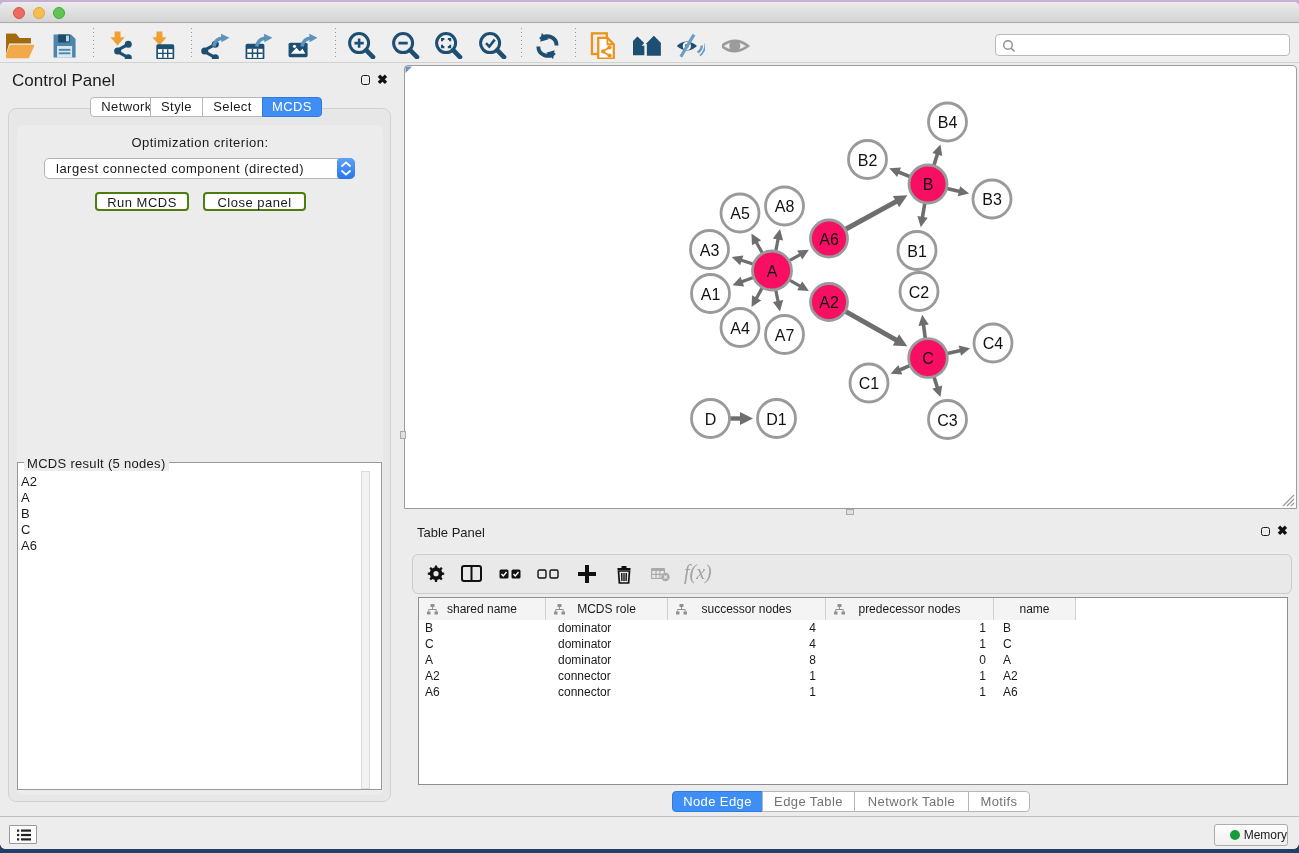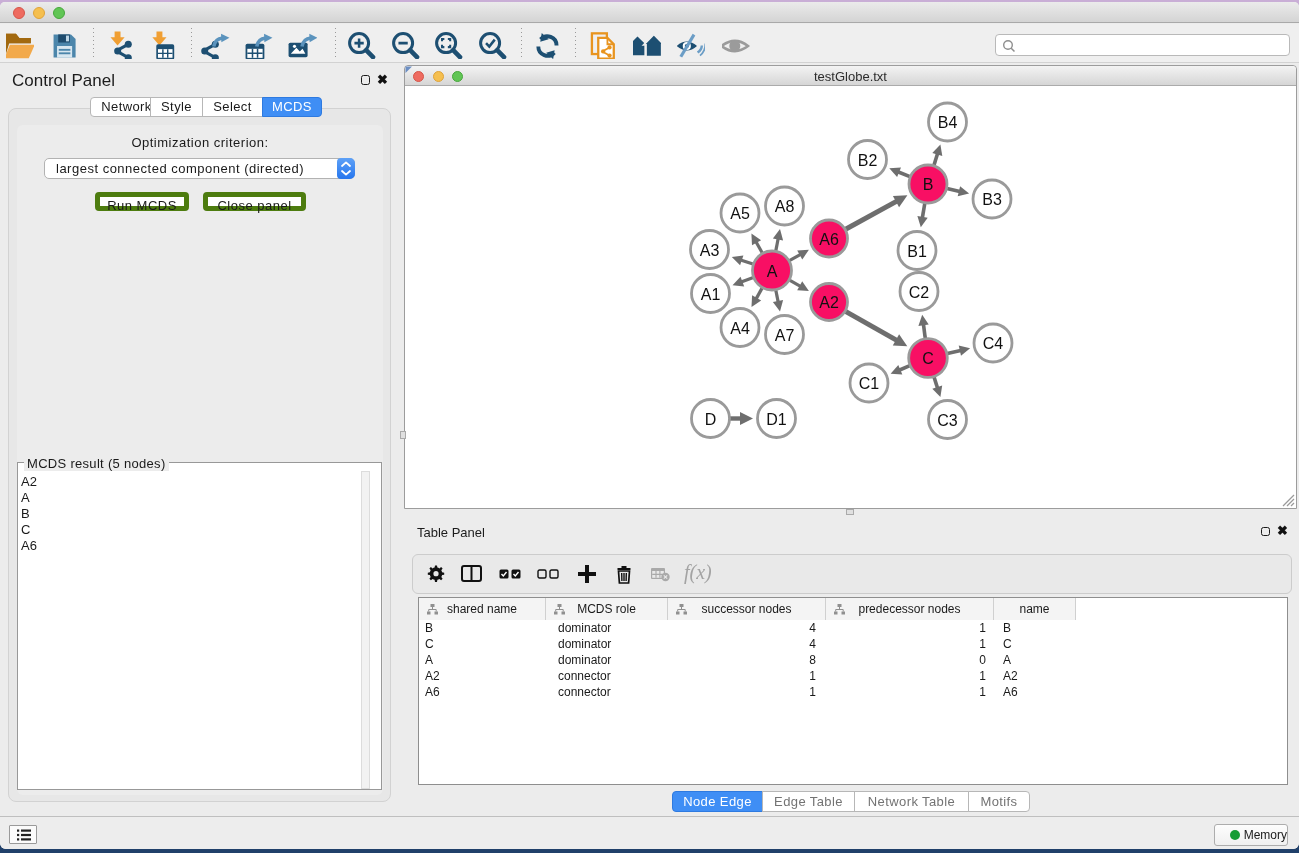--- a/index.html
+++ b/index.html
@@ -18,21 +18,21 @@
 #cp-title { position:absolute; left:12px; top:8px; font-size:17px; color:#1c1c1c; }
 .float-ic { position:absolute; top:12px; width:9px; height:9.5px; border:1.5px solid #1a1a1a; border-radius:2.5px; }
 .close-ic { position:absolute; top:9px; font-size:13px; font-weight:bold; color:#111; }
 #cp-tabs { position:absolute; left:78px; top:34px; height:20px; z-index:5; }
 .cptab { position:absolute; top:0; height:20px; background:#fff; border:1px solid #b7b7b7; font-size:13px; letter-spacing:0.4px; color:#1a1a1a; text-align:center; line-height:18px; }
 #cp-box { position:absolute; left:8px; top:45px; width:383px; height:694px; border:1px solid #d2d2d2; border-radius:8px; background:#e7e7e7; }
 #cp-inner { position:absolute; left:8px; top:16px; width:366px; height:670px; background:#ececec; border-radius:6px; }
 #opt-label { position:absolute; left:0; top:10px; width:100%; text-align:center; font-size:13px; letter-spacing:0.5px; color:#1a1a1a; }
 #dropdown { position:absolute; left:27px; top:33px; width:311px; height:21px; background:#fff; border:1px solid #b2b2b2; border-radius:5px; font-size:13px; letter-spacing:0.5px; color:#1a1a1a; line-height:19px; padding-left:11px; }
 #dd-btn { position:absolute; right:-1px; top:-1px; width:18px; height:21px; background:linear-gradient(#5ea1f7,#2676ee); border-radius:4px 5px 5px 4px; }
-.btn { position:absolute; top:67px; height:19px; background:#fff; border:5px solid #4d7c0f; border-radius:4px; font-size:13px; letter-spacing:0.5px; color:#1a1a1a; text-align:center; line-height:17px; }
+.btn { position:absolute; top:67px; height:19px; background:#fff; border:2px solid #4d7c0f; border-radius:4px; font-size:13px; letter-spacing:0.5px; color:#1a1a1a; text-align:center; line-height:17px; }
 #mcds-box { position:absolute; left:0px; top:336.5px; width:365px; height:328px; background:#fff; border:1px solid #989898; }
 #mcds-legend { position:absolute; left:6px; top:-7px; background:#ececec; padding:0 3px; font-size:13px; letter-spacing:0.3px; color:#1a1a1a; }
 #mcds-list { position:absolute; left:3px; top:11px; font-size:13px; color:#1a1a1a; line-height:16px; }
 #mcds-scroll { position:absolute; right:11px; top:8px; width:9px; height:318px; background:#f2f2f2; border:1px solid #dcdcdc; }
 
 
 #gwin { position:absolute; left:404px; top:2px; width:893px; height:444px; background:#fff; border:1px solid #9c9c9c; border-radius:4px 4px 0 0; }
 #gtitle { position:absolute; left:0; top:0; width:100%; height:20px; background:linear-gradient(#f3f3f3,#d6d6d6); border-bottom:1px solid #ababab; border-radius:4px 4px 0 0; }
 .gl { position:absolute; top:5px; width:11px; height:11px; border-radius:50%; }
 #gtitle .t { position:absolute; top:3px; width:100%; text-align:center; font-size:13px; color:#2c2c2c; }
@@ -247,26 +247,20 @@
         <div class="btn" style="left:186px; width:103px;">Close panel</div>
         <div id="mcds-box">
           <div id="mcds-legend">MCDS result (5 nodes)</div>
           <div id="mcds-list">A2<br>A<br>B<br>C<br>A6</div>
           <div id="mcds-scroll"></div>
         </div>
       </div>
     </div>
 
     <div id="gwin">
-      <div id="gtitle">
-        <div class="gl" style="left:8px; background:#ee6b60; border:1px solid #d55549;"></div>
-        <div class="gl" style="left:27.5px; background:#f5bf4f; border:1px solid #dfa33a;"></div>
-        <div class="gl" style="left:47px; background:#61c555; border:1px solid #47a73c;"></div>
-        <div class="t">testGlobe.txt</div>
-      </div>
       <svg id="graph" width="891" height="424" viewBox="405 86 891 424" style="position:absolute; left:0; top:21px;">
 <line x1="753.3" y1="276.5" x2="740.5" y2="281.3" stroke="#6e6e6e" stroke-width="3.2"></line>
 <polygon points="732.5,284.3 740.5,275.7 744.2,285.5" fill="#6e6e6e"></polygon>
 <line x1="753.0" y1="263.1" x2="739.8" y2="258.7" stroke="#6e6e6e" stroke-width="3.2"></line>
 <polygon points="731.8,256.0 743.4,254.4 740.1,264.3" fill="#6e6e6e"></polygon>
 <line x1="762.2" y1="286.9" x2="755.7" y2="298.6" stroke="#6e6e6e" stroke-width="3.2"></line>
 <polygon points="751.5,306.0 752.1,294.3 761.2,299.4" fill="#6e6e6e"></polygon>
 <line x1="762.3" y1="252.0" x2="755.6" y2="240.0" stroke="#6e6e6e" stroke-width="3.2"></line>
 <polygon points="751.4,232.5 761.1,239.2 752.0,244.2" fill="#6e6e6e"></polygon>
 <line x1="775.8" y1="289.1" x2="778.4" y2="302.1" stroke="#6e6e6e" stroke-width="3.2"></line>

